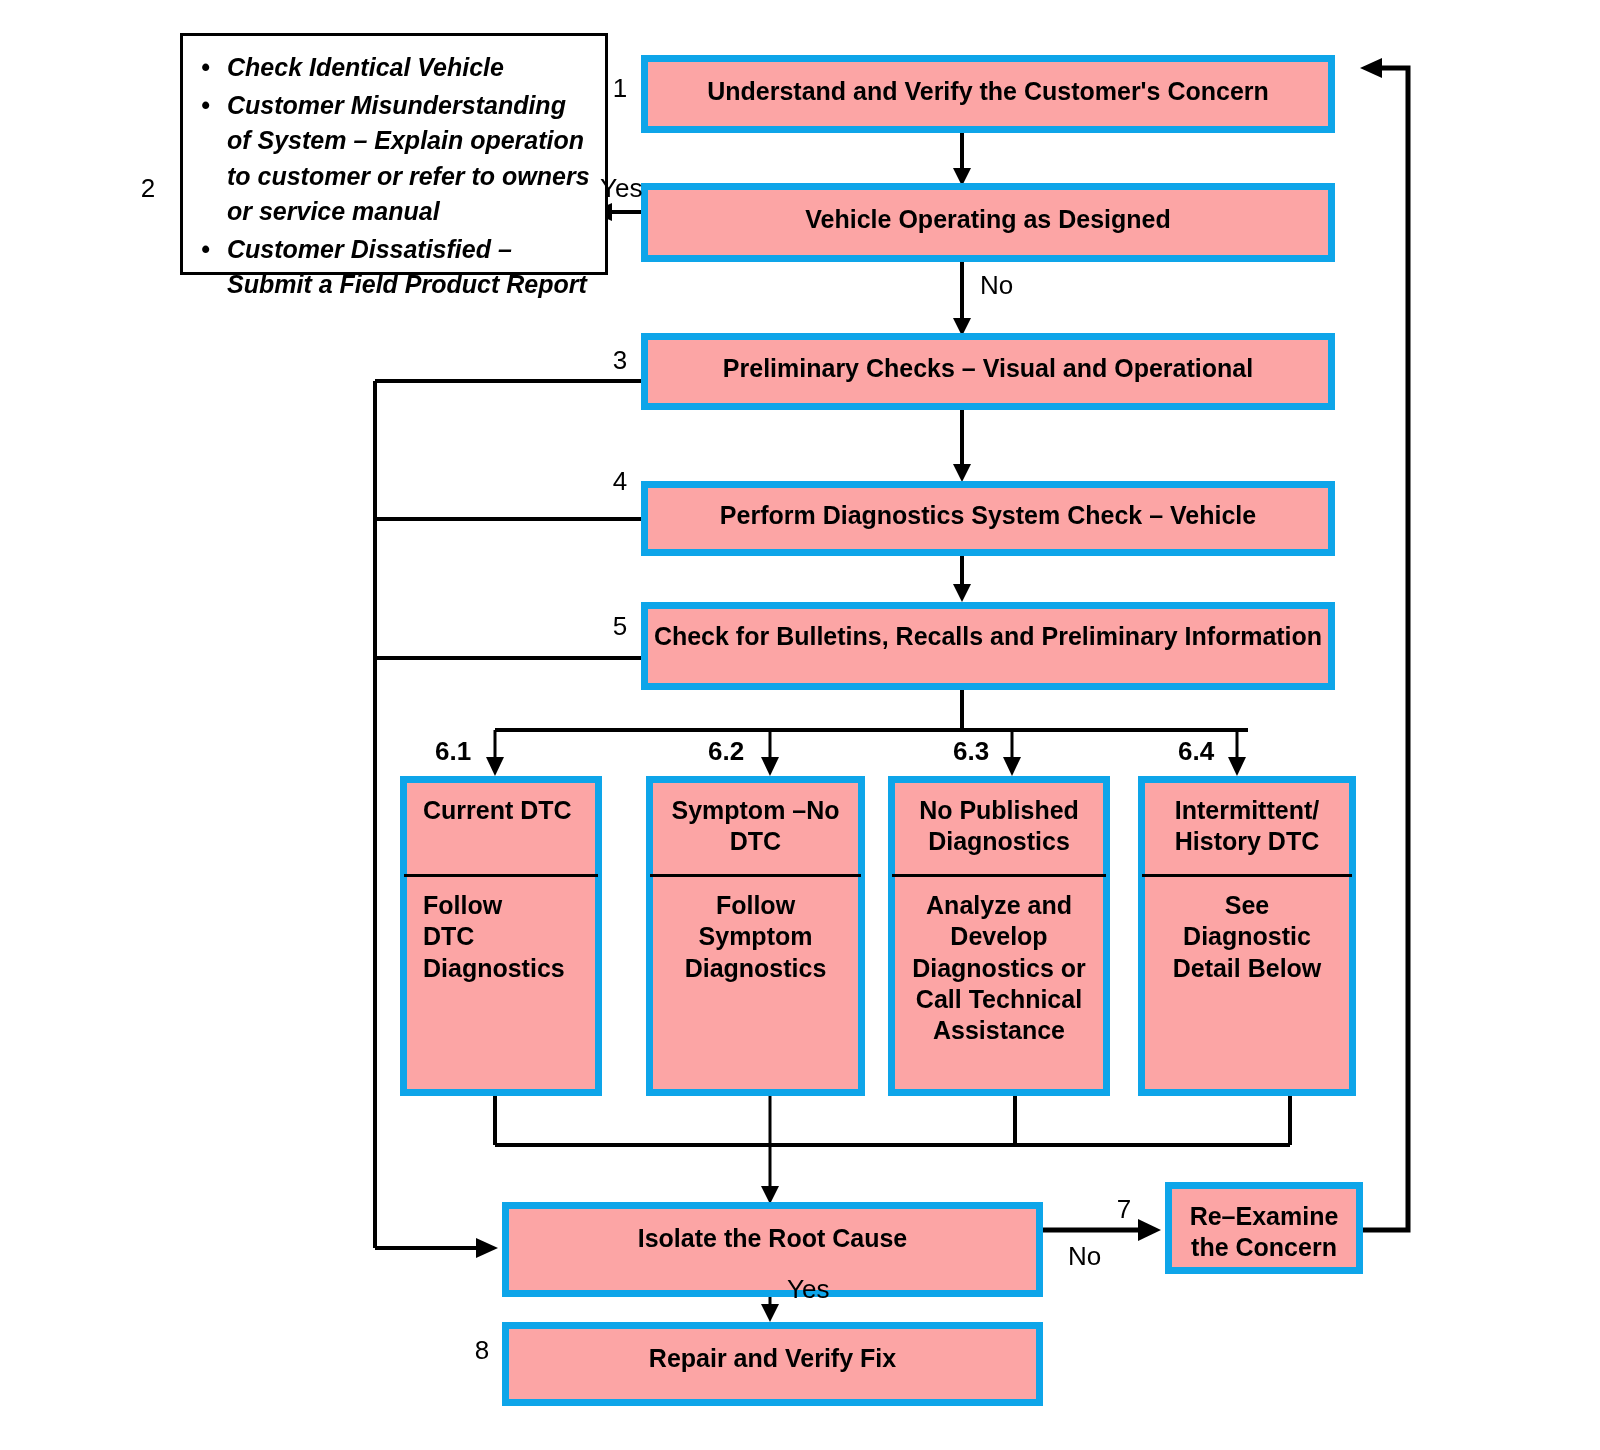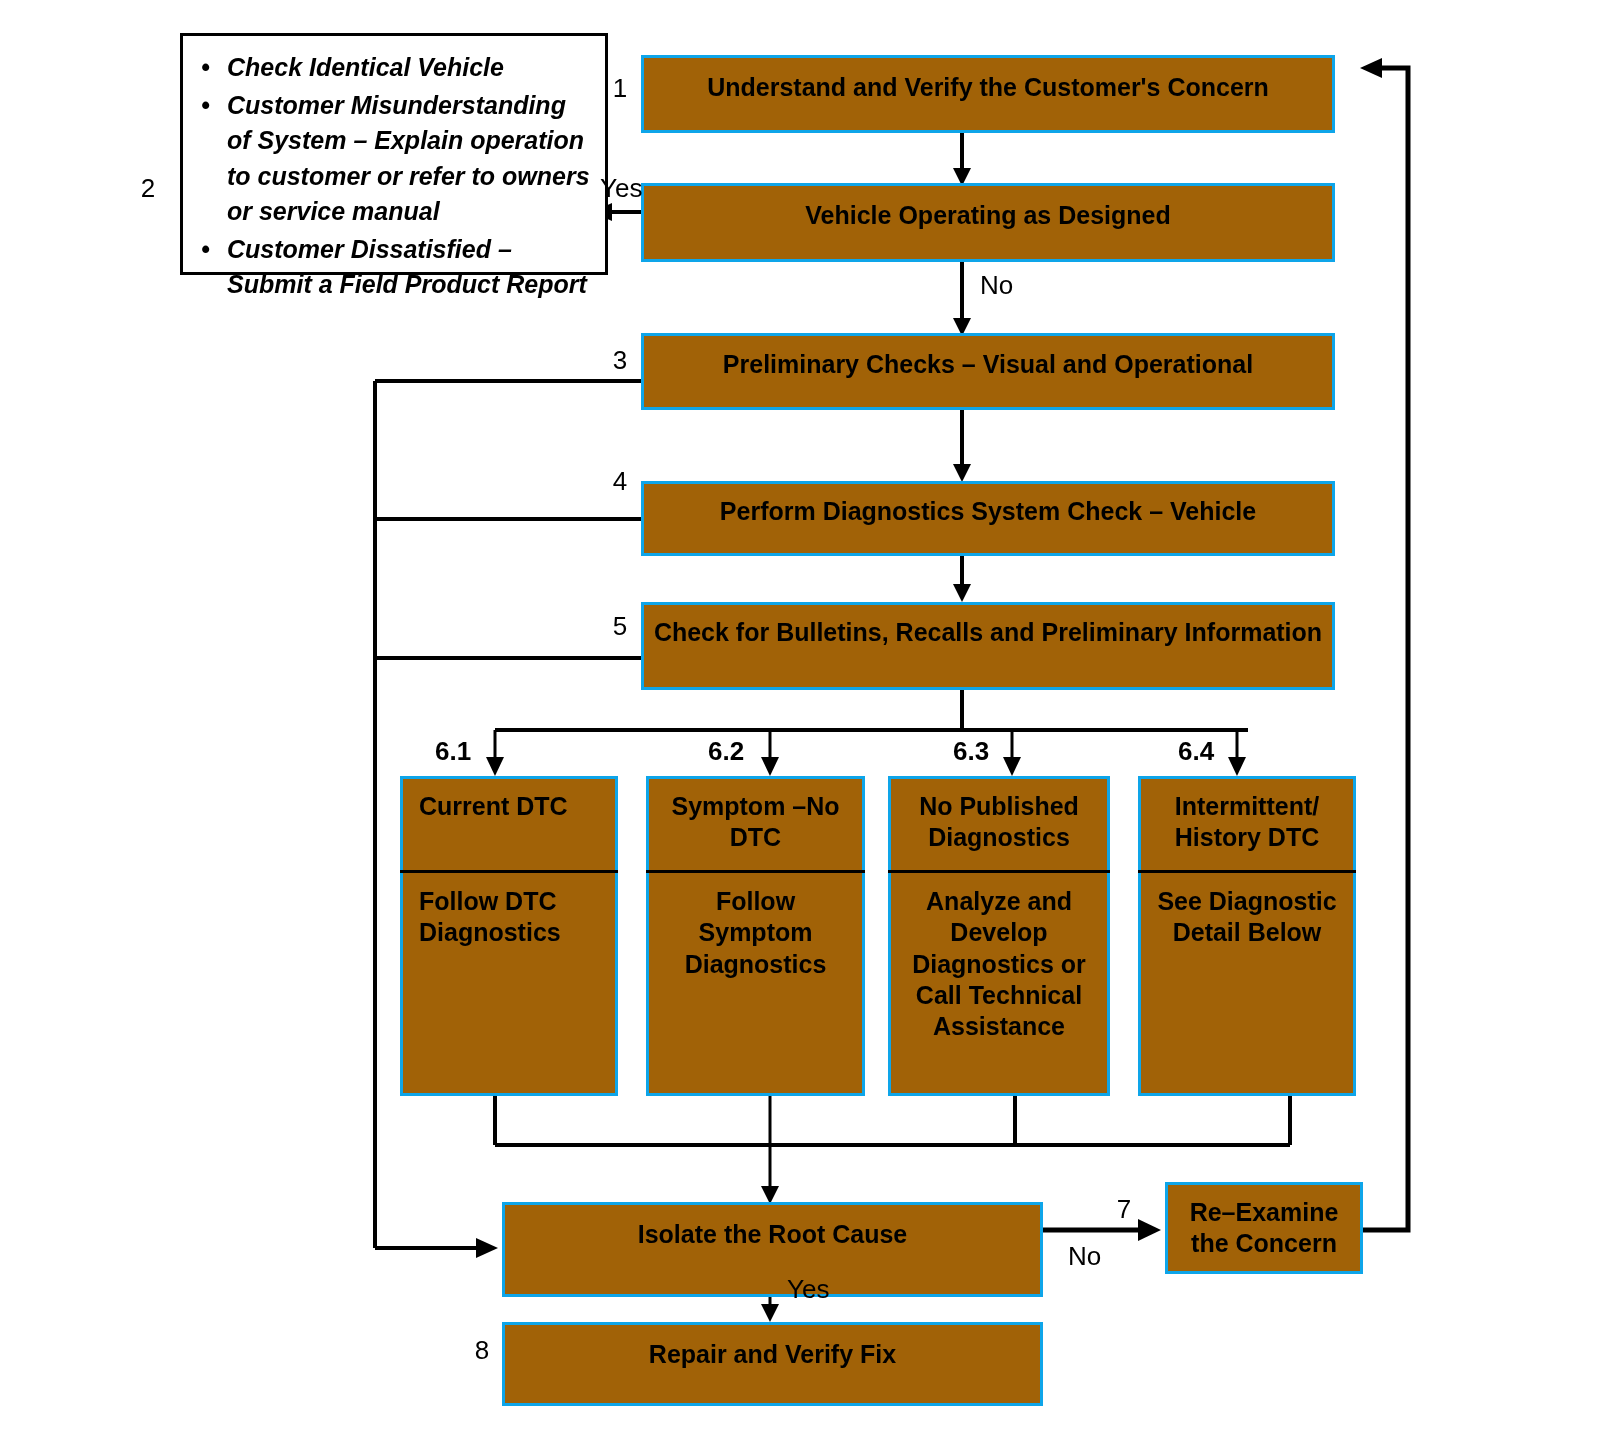--- a/index.html
+++ b/index.html
@@ -13,22 +13,22 @@
     height: 1450px;
     background: #ffffff;
     font-family: "Liberation Sans", sans-serif;
     color: #000000;
     overflow: hidden;
   }
   
   .box {
     position: absolute;
     box-sizing: border-box;
-    border: 3px solid #0ea5e9;
-    background: #a16207;
+    border: 7px solid #0ea5e9;
+    background: #fca5a5;
     font-size: 25px;
     font-weight: 700;
     line-height: 1.25;
   }
   .box .inner {
     position: absolute;
     left: 0; right: 0;
     text-align: center;
   }
   .box.left-text .inner { text-align: left; padding-left: 16px; }
@@ -178,21 +178,21 @@
   <div class="box" style="left:641px; top:481px; width:694px; height:75px;">
     <div class="inner" style="top:12px;">Perform Diagnostics System Check – Vehicle</div>
   </div>
 
   <div class="stepnum" style="left:600px; top:613px; width:40px;">5</div>
   <div class="box" style="left:641px; top:602px; width:694px; height:88px;">
     <div class="inner" style="top:12px;">Check for Bulletins, Recalls and Preliminary Information</div>
   </div>
 
   <div class="flowlabel bold" style="left:435px; top:738px;">6.1</div>
-  <div class="box left-text" style="left:400px; top:776px; width:218px; height:320px;">
+  <div class="box left-text" style="left:400px; top:776px; width:202px; height:320px;">
     <div class="inner" style="top:12px;">Current DTC</div>
     <div style="position:absolute; left:-3px; right:-3px; top:91px; border-top:3px solid #000;"></div>
     <div class="inner" style="top:107px; padding-right:40px;">Follow DTC Diagnostics</div>
   </div>
 
   <div class="flowlabel bold" style="left:708px; top:738px;">6.2</div>
   <div class="box" style="left:646px; top:776px; width:219px; height:320px;">
     <div class="inner" style="top:12px; padding:0 16px;">Symptom –No DTC</div>
     <div style="position:absolute; left:-3px; right:-3px; top:91px; border-top:3px solid #000;"></div>
     <div class="inner" style="top:107px; padding:0 30px;">Follow Symptom Diagnostics</div>

